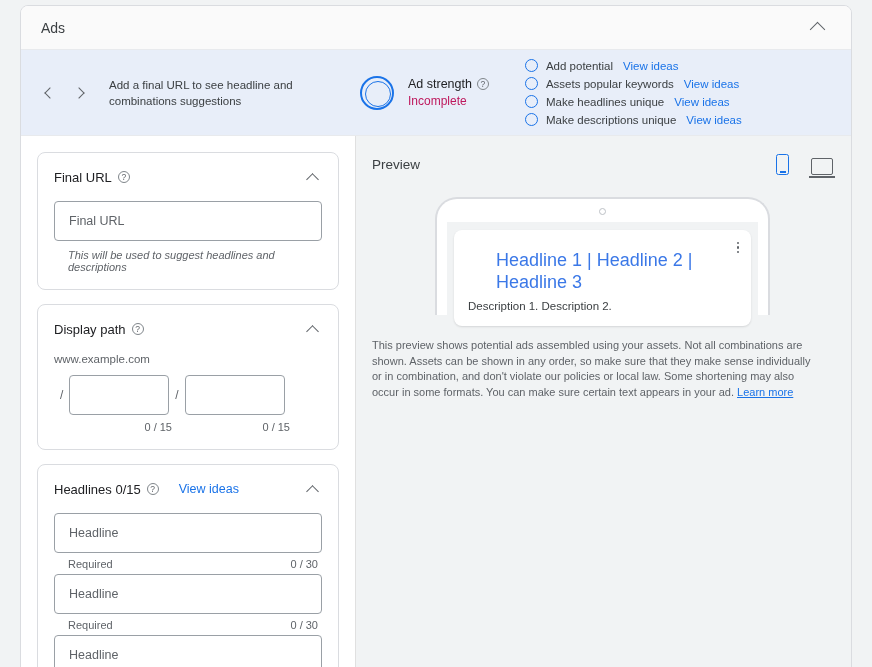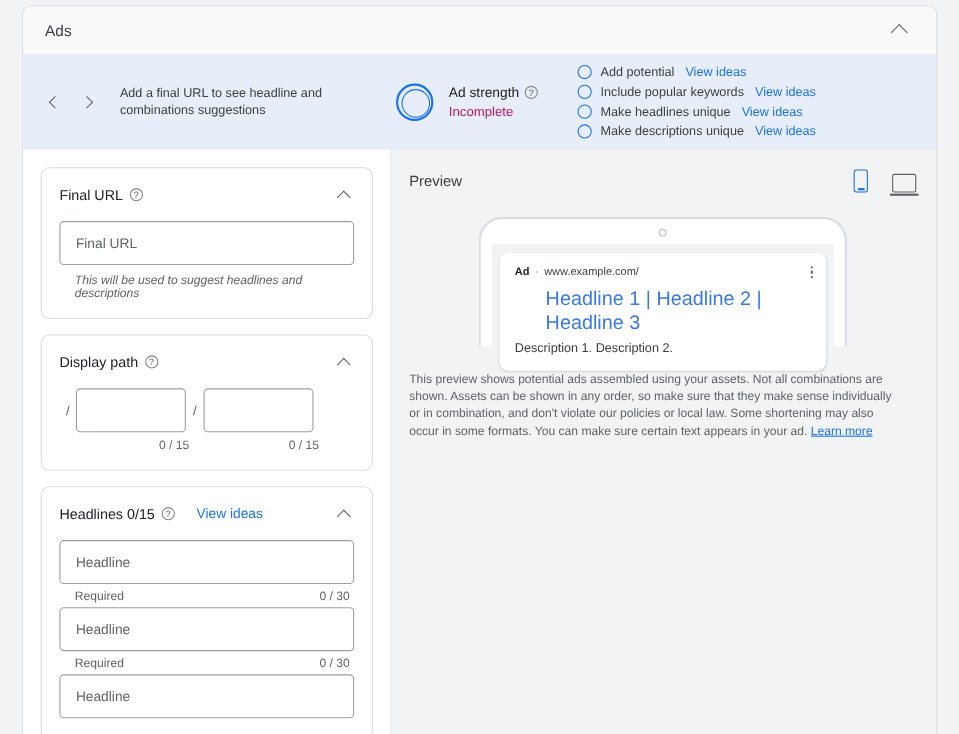--- a/index.html
+++ b/index.html
@@ -356,21 +356,21 @@
     </div>
 
     <div class="suggestions">
       <div class="sugg-row">
         <span class="sugg-circle"></span>
         <span>Add potential</span>
         <span class="view-ideas">View ideas</span>
       </div>
       <div class="sugg-row">
         <span class="sugg-circle"></span>
-        <span>Include popular keywords</span>
+        <span>Assets popular keywords</span>
         <span class="view-ideas">View ideas</span>
       </div>
       <div class="sugg-row">
         <span class="sugg-circle"></span>
         <span>Make headlines unique</span>
         <span class="view-ideas">View ideas</span>
       </div>
       <div class="sugg-row">
         <span class="sugg-circle"></span>
         <span>Make descriptions unique</span>
@@ -400,20 +400,21 @@
       <div class="sec">
         <div class="sec-head">
           <div class="sec-title">
             <span>Display path</span>
             <span class="help-icon">?</span>
           </div>
           <span class="sec-chev">
             <span class="chev-up small"></span>
           </span>
         </div>
+        <div class="dp-domain">www.example.com</div>
         <div class="dp-row">
           <span class="dp-slash">/</span>
           <div class="dp-box"></div>
           <span class="dp-slash">/</span>
           <div class="dp-box"></div>
         </div>
         <div class="dp-counts">
           <span class="dp-count">0 / 15</span>
           <span class="dp-count">0 / 15</span>
         </div>
@@ -467,25 +468,20 @@
             <span class="desk-ico"></span>
           </span>
         </span>
       </div>
 
       <div class="phone-wrap">
         <div class="phone">
           <div class="phone-dot"></div>
           <div class="phone-screen">
             <div class="ad-card">
-              <div class="ad-meta">
-                <span class="ad-badge">Ad</span>
-                <span class="ad-sep">·</span>
-                <span class="ad-url">www.example.com/</span>
-              </div>
               <span class="ad-kebab">
                   <i></i>
                   <i></i>
                   <i></i>
                 </span>
               <div class="ad-headline">Headline 1 | Headline 2 | Headline 3</div>
               <div class="ad-desc">Description 1. Description 2.</div>
             </div>
           </div>
         </div>

